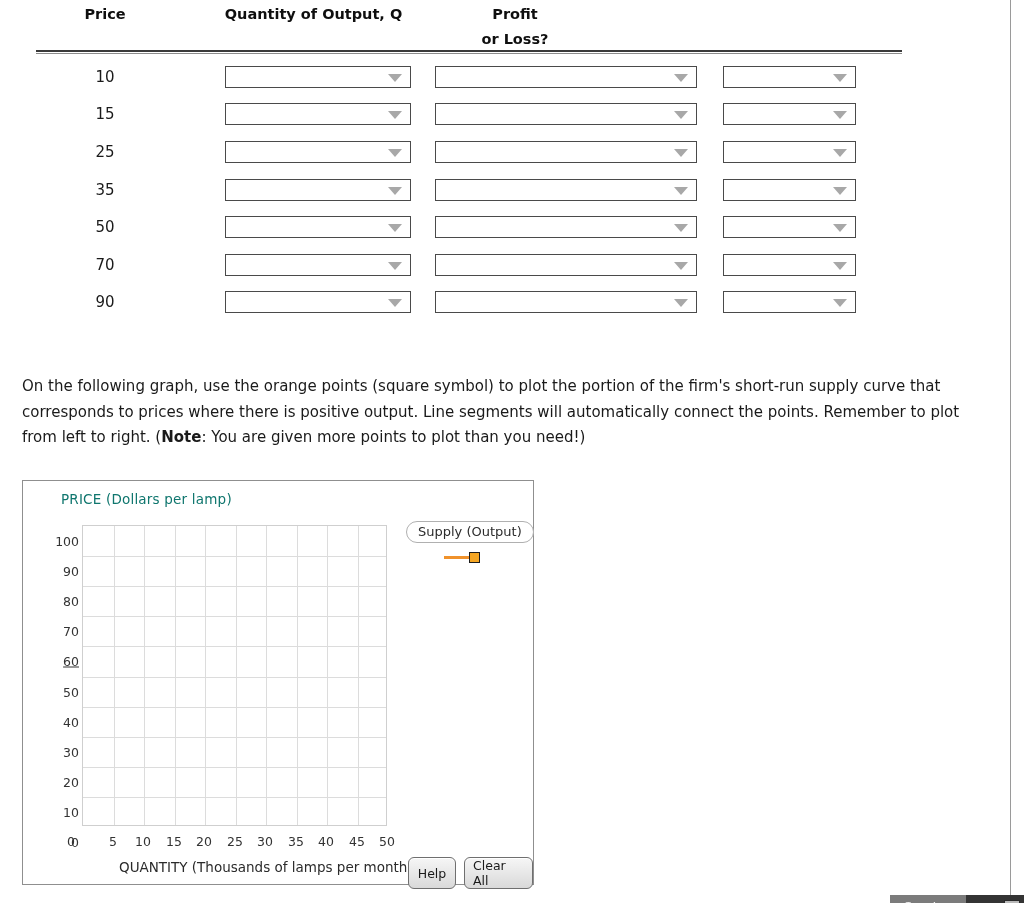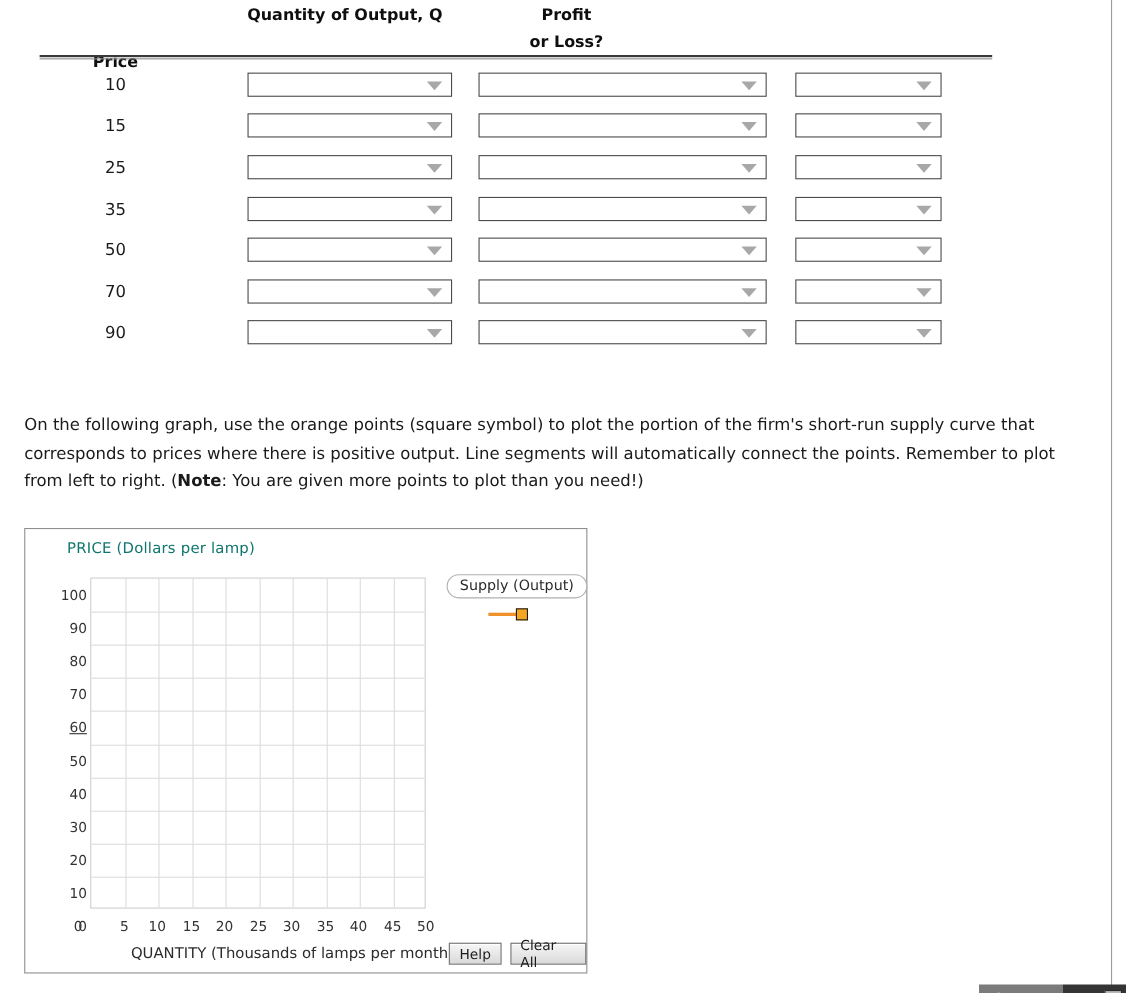--- a/index.html
+++ b/index.html
@@ -23,21 +23,21 @@
   .thead { display: flex; padding-top: 2px; }
   .th {
     text-align: center;
     font-weight: bold;
     font-size: 14.5px;
     color: #0f0f0f;
     line-height: 25px;
     font-family: "DejaVu Sans", "Liberation Sans", sans-serif;
   }
   .th .l2 { display: block; }
-  .col-price { width: 210px; margin-top: 43px; }
+  .col-price { width: 210px; }
   .col-qty   { width: 207px; }
   .col-prod  { width: 290px; }
   .col-prof  { width: 196px; }
 
   .divider {
     position: absolute; left: 36px; top: 50px; width: 866px; height: 4px;
   }
   .divider .d1 { position:absolute; top:0; left:0; width:100%; height:2px; background:#3a3a3a; }
   .divider .d2 { position:absolute; top:3px; left:0; width:100%; height:1px; background:#8c8c8c; }
 
@@ -143,24 +143,24 @@
     width: 26px; height: 3px; background: #f0922b;
   }
   .legend-sq {
     position: absolute; left: 50%; margin-left: -1px; top: 4px;
     width: 11px; height: 11px; background: #f5a623; border: 1.5px solid #1c1c1c;
   }
 
   
   .gbtn {
     position: absolute;
-    height: 20px; min-width: 48px;
+    height: 32px; min-width: 48px;
     background: linear-gradient(#f6f6f6, #d9d9d9);
     border: 1px solid #6f6f6f;
-    border-radius: 0;
+    border-radius: 6px;
     font-size: 12.5px; color: #1a1a1a;
     font-family: "DejaVu Sans", "Liberation Sans", sans-serif;
     display: flex; align-items: center; justify-content: center;
     padding: 0 8px;
     box-shadow: inset 0 1px 0 #fff;
     cursor: pointer;
   }
   .btn-help { left: 385px; top: 376px; }
   .btn-clear { left: 441px; top: 376px; }
 

